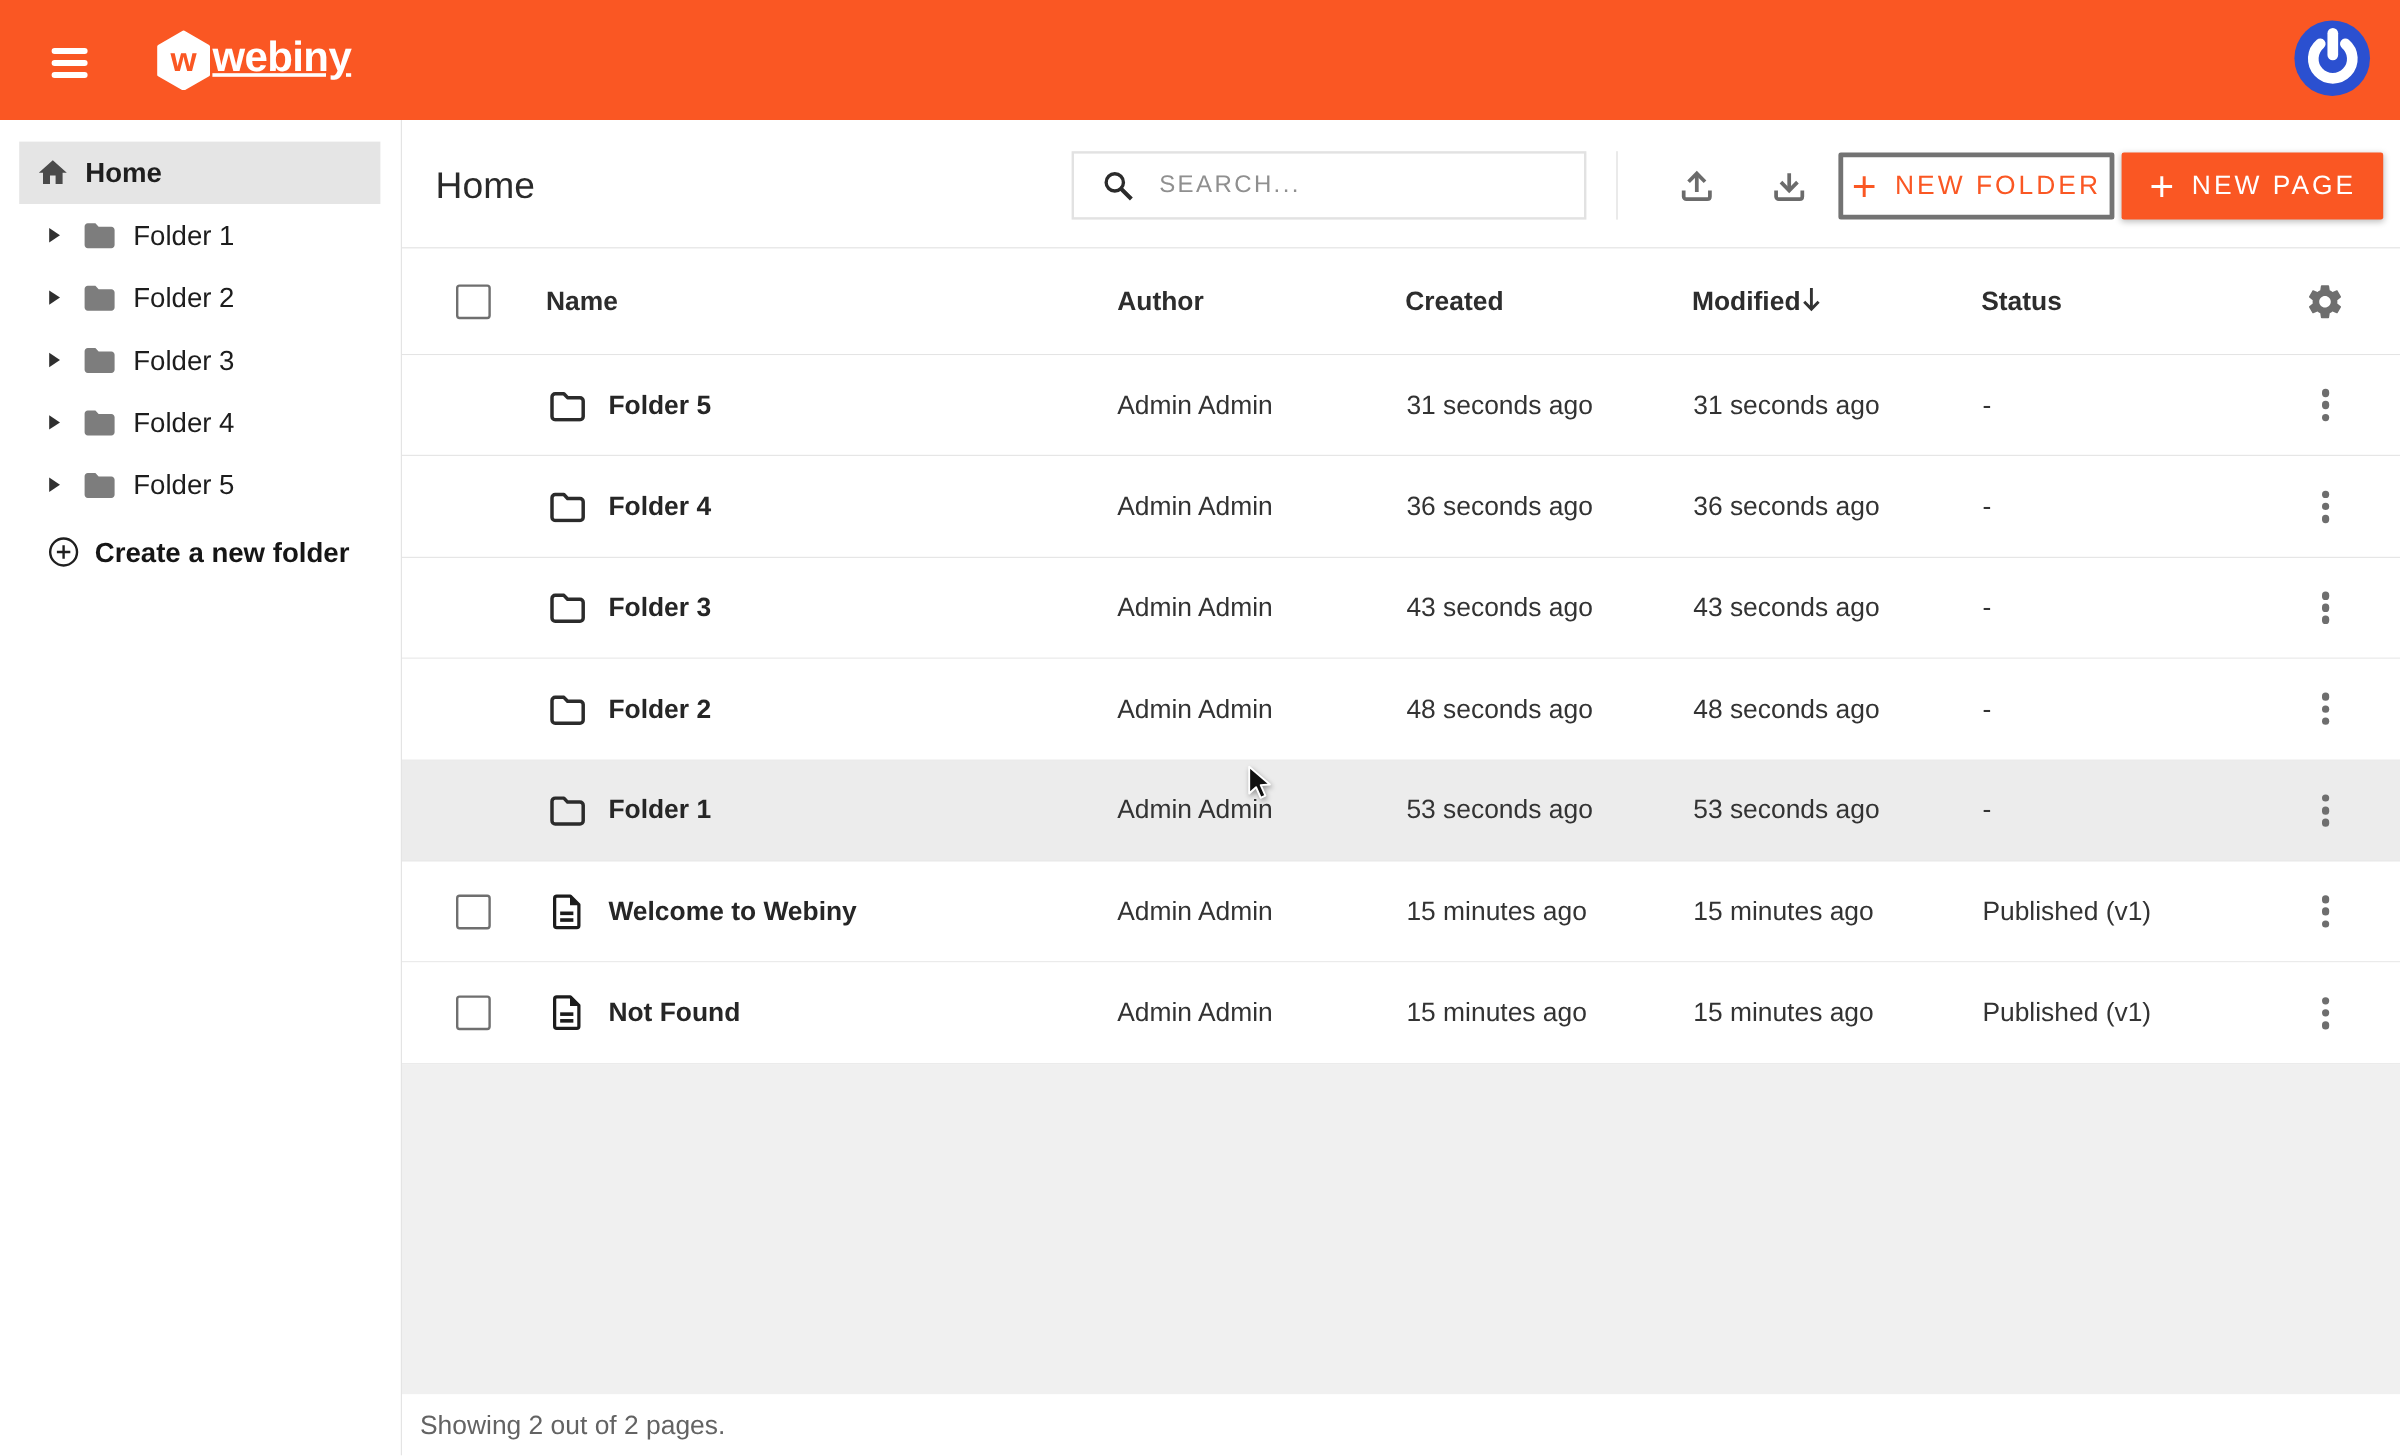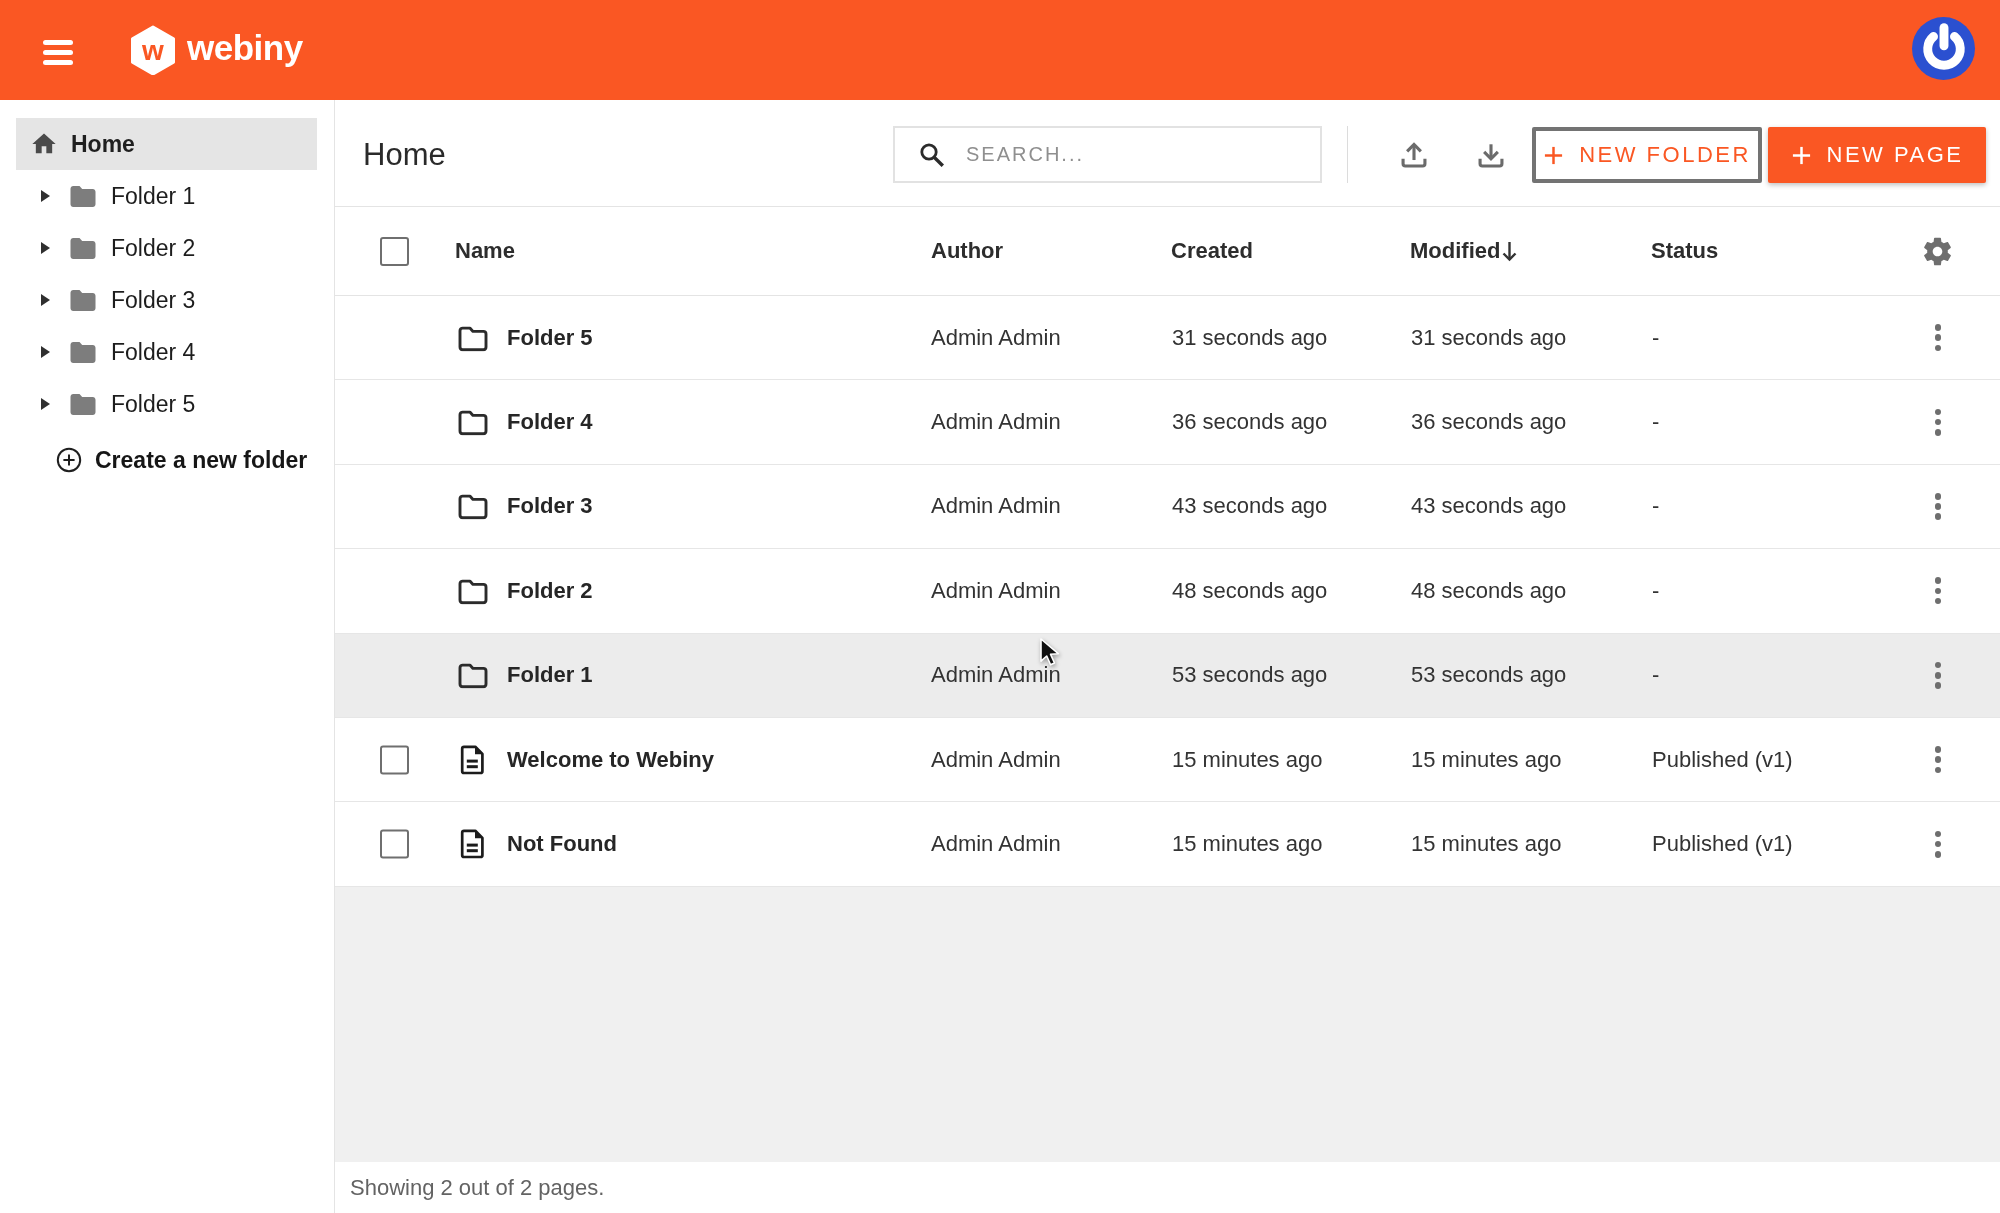--- a/index.html
+++ b/index.html
@@ -9,38 +9,38 @@
 
   
   .topbar { position:absolute; left:0; top:0; width:2000px; height:100px;
     background:#fa5723; display:flex; align-items:center; }
   .hamburger { position:absolute; left:43px; top:40px; width:30px; height:25px;
     display:flex; flex-direction:column; justify-content:space-between; cursor:pointer; }
   .hamburger span { display:block; width:30px; height:5px; background:#fff; border-radius:2.5px; }
   .brand { position:absolute; left:130px; top:24px; height:52px; display:flex; align-items:center; }
   .brand svg.hex { display:block; }
   .brand .word { color:#fff; font-size:35px; font-weight:700; letter-spacing:-0.5px;
-    margin-left:11px; position:relative; top:-2px; }
+    margin-left:1px; position:relative; top:-2px;text-decoration:underline; }
   .avatar { position:absolute; left:1912px; top:17px; width:63px; height:63px;
     border-radius:50%; background:#2b50d0; display:flex; align-items:center;
     justify-content:center; cursor:pointer; }
 
   
   .sidebar { position:absolute; left:0; top:100px; width:335px; height:1113px;
     background:#fff; border-right:1px solid #e4e4e4; }
   .side-home { position:absolute; left:16px; top:18px; width:301px; height:52px;
     background:#e5e5e5; display:flex; align-items:center; padding-left:14px; cursor:pointer; }
   .side-home .label { font-size:23px; font-weight:700; color:#1f1f1f; margin-left:13px; }
   .side-tree { position:absolute; left:0; top:70px; width:335px; }
   .tree-item { height:52px; display:flex; align-items:center; padding-left:40px; cursor:pointer; }
   .tree-item .chev { width:11px; height:14px; flex:0 0 11px; display:flex; align-items:center; }
   .tree-item .f-ico { margin-left:18px; display:flex; }
   .tree-item .label { font-size:23px; color:#1d1d1d; margin-left:14px; }
   .side-create { position:absolute; left:0; top:334px; width:335px; height:52px;
-    display:flex; align-items:center; padding-left:56px; cursor:pointer; }
+    display:flex; align-items:center; padding-left:40px; cursor:pointer; }
   .side-create .label { font-size:23px; font-weight:700; color:#161616; margin-left:13px; }
 
   
   .main { position:absolute; left:335px; top:100px; width:1665px; height:1113px;
     background:#fff; display:flex; flex-direction:column; }
 
   .main-header { position:relative; height:107px; border-bottom:1px solid #e4e4e4; flex:0 0 auto; }
   .page-title { position:absolute; left:28px; top:37px; font-size:31px; color:#2a2a2a; }
   .searchbox { position:absolute; left:558px; top:26px; width:429px; height:57px;
     border:2px solid #e2e2e2; background:#fff; display:flex; align-items:center; }
@@ -60,21 +60,21 @@
   .btn-outline { left:1197px; width:230px; border:4px solid #737373; color:#fa5723; background:#fff; }
   .btn-filled { left:1433px; width:218px; background:#fa5723; color:#fff;
     box-shadow:0 2px 5px rgba(0,0,0,0.25); }
 
   .thead { position:relative; height:89px; border-bottom:1px solid #e4e4e4; flex:0 0 auto; }
   .thead .col { position:absolute; top:50%; transform:translateY(-50%);
     font-size:22px; font-weight:700; color:#2d2d2d; }
   .checkbox { width:29px; height:29px; border:2.5px solid #6f6f6f; border-radius:3px; background:transparent; }
   .thead .checkbox { position:absolute; left:45px; top:30px; }
   .col-name { left:120px; } .col-author { left:596px; } .col-created { left:836px; }
-  .col-modified { left:1075px; display:flex; align-items:center; }
+  .col-modified { left:1075px; display:flex; }
   .col-status { left:1316px; }
   .thead .gear { position:absolute; left:1586px; top:28px; width:33px; height:33px; cursor:pointer; }
 
   .tbody { flex:0 0 auto; }
   .trow { position:relative; height:84.4px; border-bottom:1px solid #e6e6e6; background:#fff; }
   .trow.highlighted { background:#ececec; }
   .cell { position:absolute; top:50%; transform:translateY(-50%); font-size:22px; color:#333; }
   .trow .checkbox { position:absolute; left:45px; top:50%; transform:translateY(-50%); }
   .trow .row-icon { position:absolute; left:122px; top:50%; transform:translateY(-50%);
     width:32px; display:flex; justify-content:center; }

